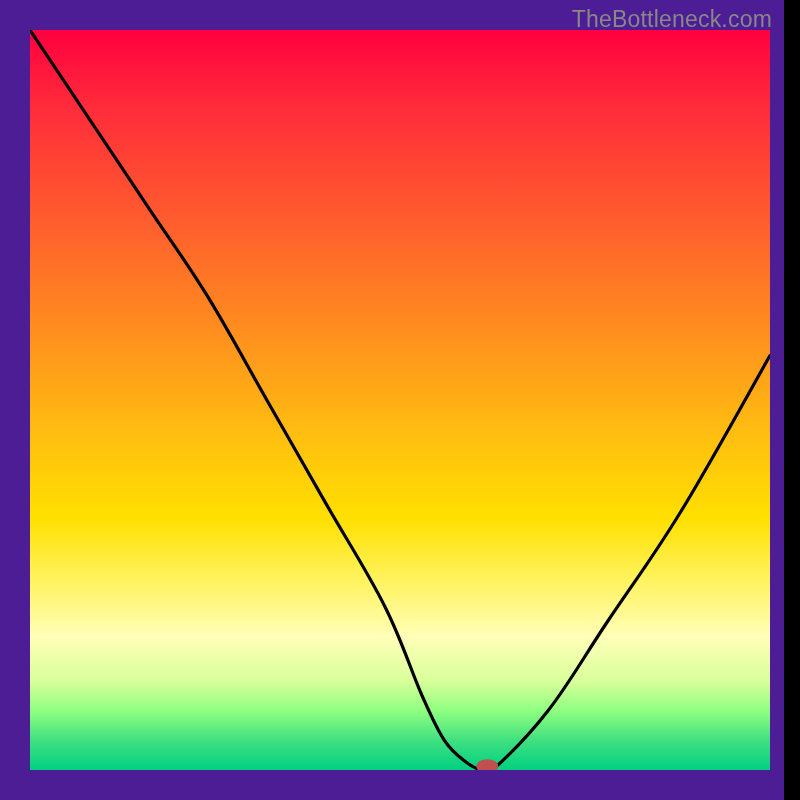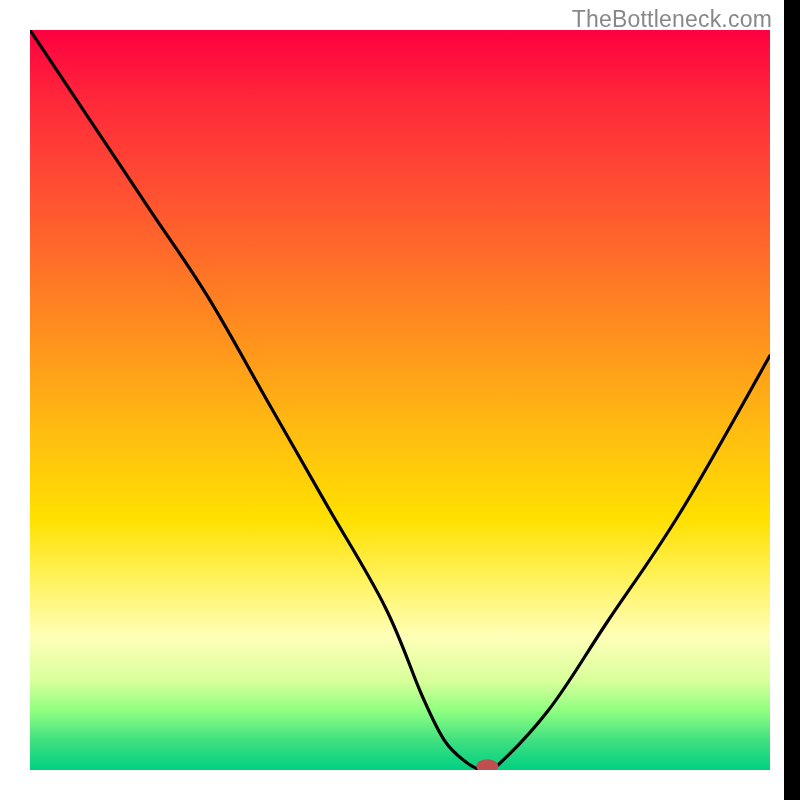--- a/index.html
+++ b/index.html
@@ -7,21 +7,21 @@
     padding: 0;
     width: 800px;
     height: 800px;
     background: #000;
     font-family: Arial, Helvetica, sans-serif;
   }
   .frame {
     position: relative;
     width: 784px;
     height: 800px;
-    background: #ffffff;
+    background: #4c1d95;
   }
   .plot-area {
     position: absolute;
     left: 30px;
     top: 30px;
     width: 740px;
     height: 740px;
     background: linear-gradient(to bottom,
       #ff0040 0%,
       #ff2a3a 10%,

